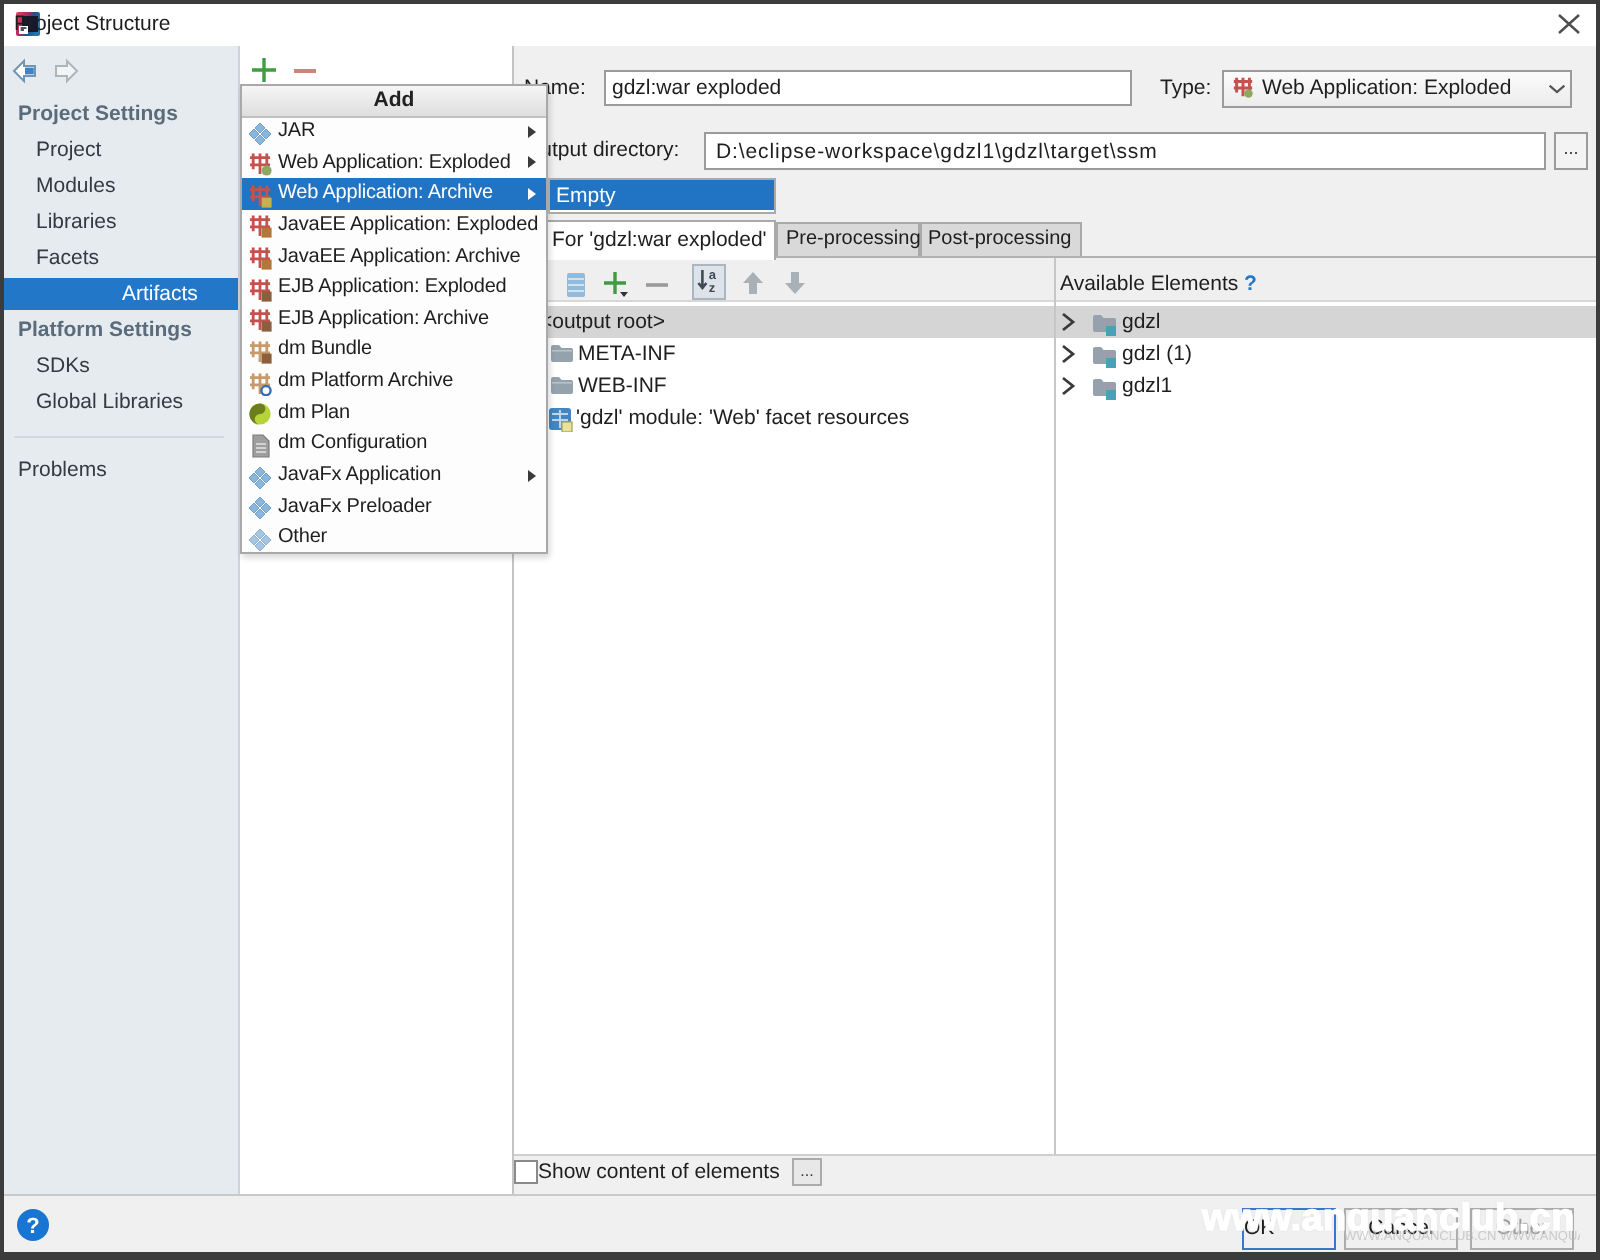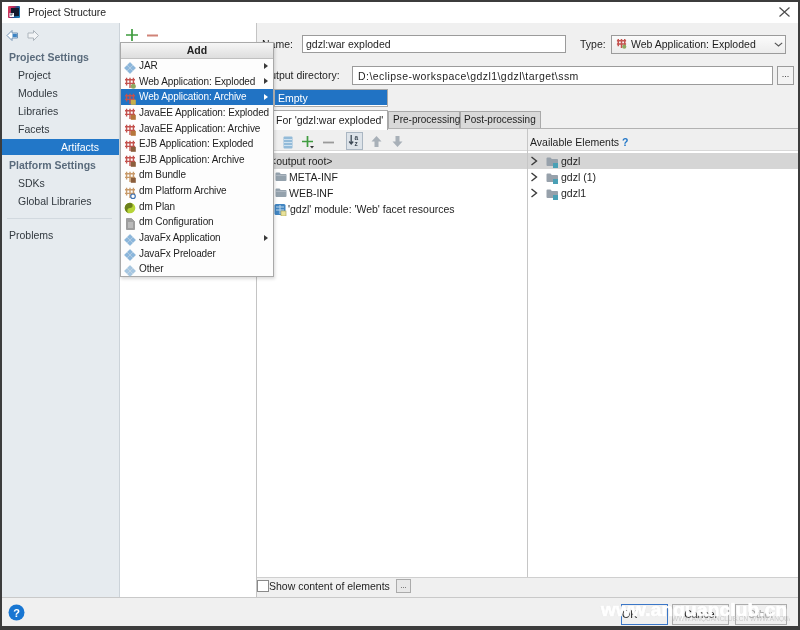--- a/index.html
+++ b/index.html
@@ -21,21 +21,21 @@
         <stop offset="0.45" stop-color="#b4265a"></stop>
     <stop offset="0.7" stop-color="#21508c"></stop>
         <stop offset="1" stop-color="#1a77b0"></stop>
   </linearGradient>
     </defs>
   <rect x="0" y="0" width="12" height="12" rx="1" fill="url(#ideag)"></rect>
   <rect x="3" y="2" width="8" height="8" fill="#141a2e"></rect>
   <rect x="1.5" y="7" width="4.5" height="4" fill="#ffffff"></rect>
   <path d="M2.3 8 H5.2 M2.3 9 H4" stroke="#141a2e" stroke-width="0.7"></path>
 </svg>
-<div class="txt" style="left:28px;top:6px;font-size:10.5px;text-align:right;">Project Structure</div>
+<div class="txt" style="left:7px;top:6px;font-size:10.5px;text-align:right;">Project Structure</div>
 <svg class="abs" style="left:778px;top:7px" width="13" height="10">
     <path d="M1.5 0.5 L11.5 9.5 M11.5 0.5 L1.5 9.5" stroke="#4d4d4d" stroke-width="1.2"></path>
   </svg>
 
 <div class="abs" style="left:1px;top:23px;width:118px;height:574px;background:#e6ebef;border-right:1px solid #ccd3d9;"></div>
 <svg class="abs" style="left:6px;top:29px" width="40" height="13">
   <path d="M1 6.5 L6 1.5 L6 4 L11.5 4 L11.5 9 L6 9 L6 11.5 Z" fill="#ffffff" stroke="#7494b5" stroke-width="1"></path>
   <rect x="6.5" y="4.8" width="4.4" height="3.4" fill="#3d84c4"></rect>
   <path d="M32.5 6.5 L27.5 1.5 L27.5 4 L22 4 L22 9 L27.5 9 L27.5 11.5 Z" fill="#f2f4f6" stroke="#adb5bc" stroke-width="1"></path>
 </svg>

